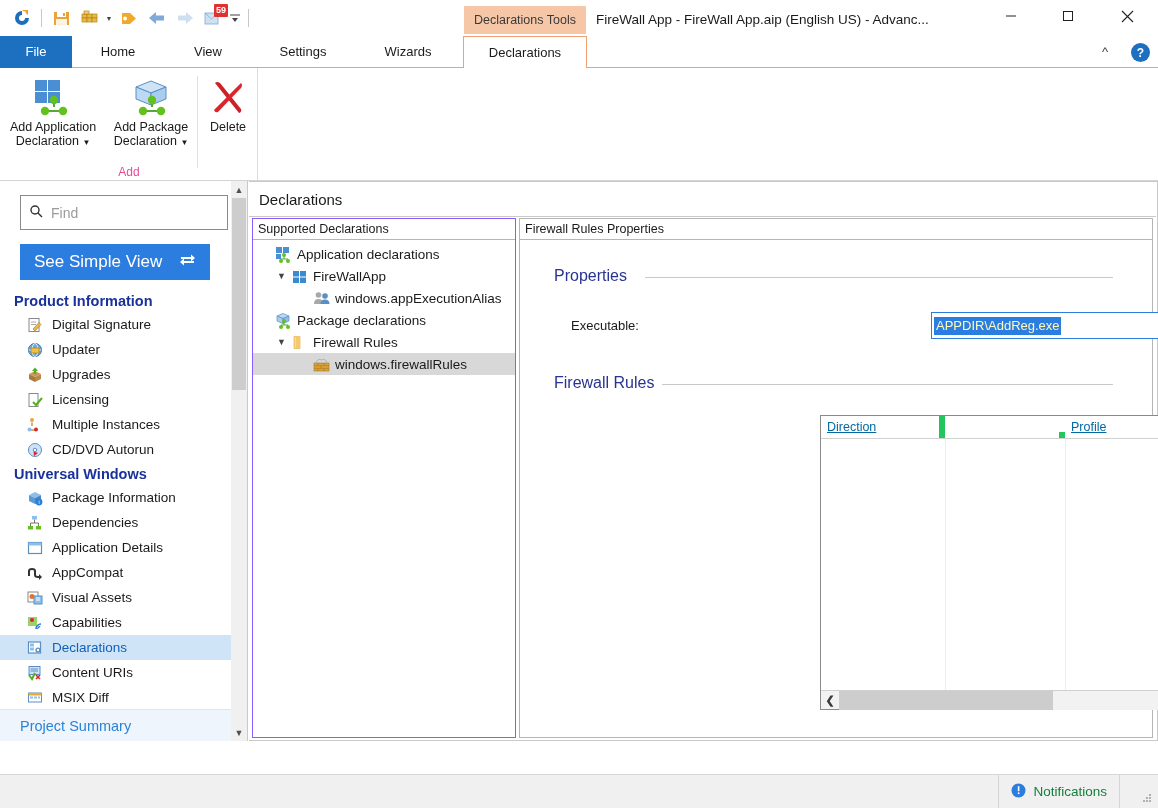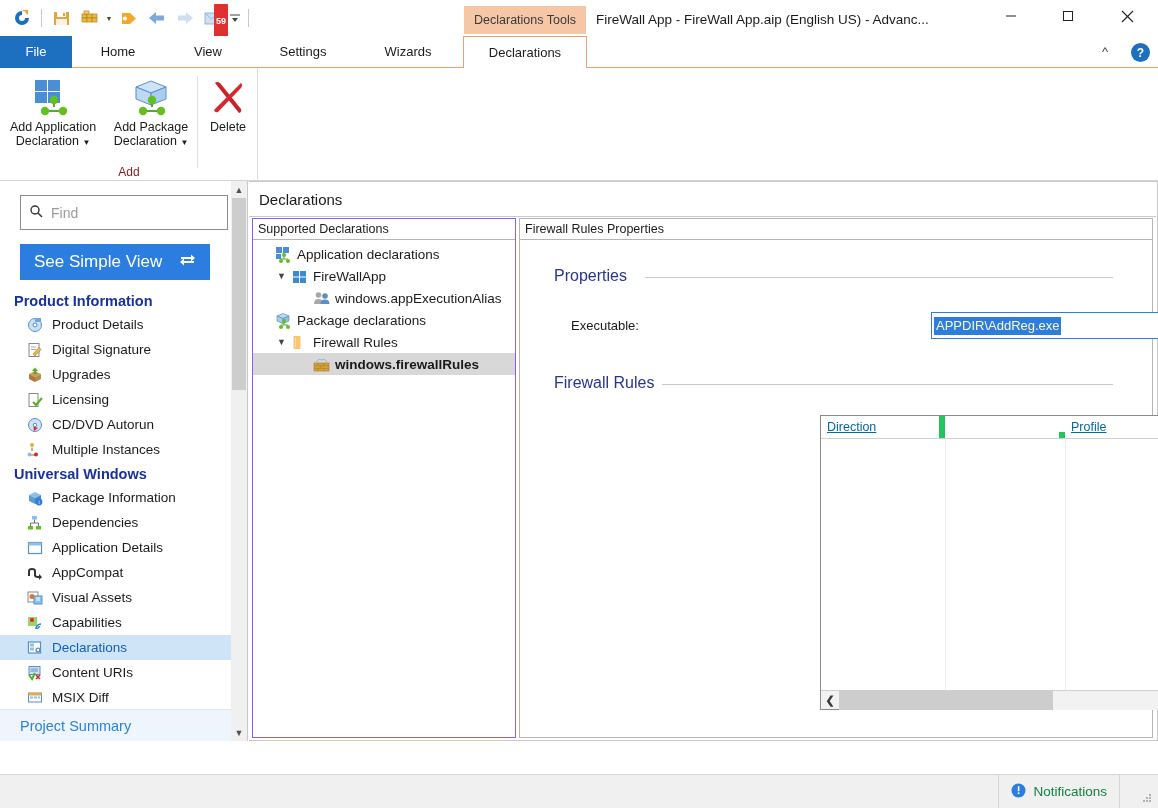--- a/index.html
+++ b/index.html
@@ -65,21 +65,21 @@
     background:#ffffff; border-bottom:1px solid #d4d4d4;
   }
   .ribbon-group { position:absolute; left:0; top:0; width:258px; height:113px; border-right:1px solid #dcdcdc; }
   .rg-items { display:flex; align-items:flex-start; height:88px; padding-top:6px; }
   .rg-btn {
     display:flex; flex-direction:column; align-items:center; justify-content:flex-start;
     padding:2px 4px; cursor:default;
   }
   .rg-icon { height:44px; display:flex; align-items:center; justify-content:center; }
   .rg-label { font-size:12.5px; text-align:center; line-height:14px; color:#1a1a1a; }
-  .rg-title { position:absolute; bottom:2px; left:0; width:258px; text-align:center; font-size:12px; color:#7f1d1d; }
+  .rg-title { position:absolute; bottom:2px; left:0; width:258px; text-align:center; font-size:12px; color:#ec4899; }
   .ribbon-sep { position:absolute; left:197px; top:8px; width:1px; height:92px; background:#e0e0e0; }
 
   
   .sidebar {
     position:absolute; left:0; top:181px; width:248px; height:560px;
     background:#ffffff; border-right:1px solid #c9c9c9;
   }
   .find-box {
     position:absolute; left:20px; top:14px; width:208px; height:35px;
     border:1px solid #8a8a8a; background:#fff; display:flex; align-items:center; padding-left:8px;
@@ -126,21 +126,21 @@
     position:absolute; left:3px; top:36px; width:264px; height:520px;
     border:1px solid #8b5cf6; background:#fff;
   }
   .tree-head {
     height:21px; border-bottom:1px solid #b5b5b5; display:flex; align-items:center;
     padding-left:5px; font-size:12.5px; color:#1a1a1a; background:#fff;
   }
   .tree-body { padding-top:3px; }
   .tnode { height:22px; display:flex; align-items:center; font-size:13.5px; color:#1a1a1a; cursor:default; white-space:nowrap; }
   .tnode.sel { background:#d8d8d8; }
-  .tnode.sel .tlabel { background:#d8d8d8;font-weight:bold; }
+  .tnode.sel .tlabel { background:#d8d8d8; }
   .tchev { width:17px; flex:0 0 17px; display:flex; align-items:center; justify-content:center; font-size:9px; color:#444; }
   .tico { width:19px; flex:0 0 19px; display:flex; align-items:center; justify-content:center; margin-right:4px; }
   .tlabel { padding-right:4px; }
 
   .props-panel {
     position:absolute; left:270px; top:36px; width:634px; height:520px;
     border:1px solid #b5b5b5; background:#fff;
   }
   .props-head {
     height:21px; border-bottom:1px solid #b5b5b5; display:flex; align-items:center;
@@ -245,21 +245,21 @@
       <div class="qat-btn">
         <svg width="20" height="18" viewBox="0 0 20 18">
           <path d="M11 3 L11 6.5 L3 6.5 L3 11.5 L11 11.5 L11 15 L18 9 Z" fill="#cfdff0"></path>
         </svg>
       </div>
       <div class="qat-btn">
         <svg width="20" height="19" viewBox="0 0 20 19">
           <rect x="2" y="4" width="13" height="11" fill="#cfe0f0" stroke="#7fa9d6" stroke-width="0.8"></rect>
           <path d="M2 4 L8.5 10 L15 4" fill="none" stroke="#7fa9d6" stroke-width="0.8"></path>
         </svg>
-        <span style="position:absolute; right:-1px; top:0px; background:#e03030; color:#fff; font-size:9px; font-weight:bold; line-height:11px; padding:12px 2px; border-radius:1px;">59</span>
+        <span style="position:absolute; right:-1px; top:0px; background:#e03030; color:#fff; font-size:9px; font-weight:bold; line-height:11px; padding:1px 2px; border-radius:1px;">59</span>
       </div>
       <div class="qat-btn" style="width:16px">
         <svg width="14" height="14" viewBox="0 0 14 14">
           <line x1="2" y1="4" x2="12" y2="4" stroke="#444" stroke-width="1"></line>
           <path d="M4 7 L10 7 L7 11 Z" fill="#444"></path>
         </svg>
       </div>
       <div class="qat-sep"></div>
     </div>
 
@@ -377,79 +377,80 @@
       </span>
     </div>
 
     <div class="sb-scrollarea">
 
       <div class="sb-group">Product Information</div>
 
       <div class="sb-item">
         <span class="sb-ico">
           <svg width="16" height="16" viewBox="0 0 16 16">
-              <circle cx="8" cy="8" r="6.5" fill="#c9e2f5" stroke="#5b8fc4"></circle>
-              <circle cx="8" cy="8" r="2" fill="#fff" stroke="#5b8fc4"></circle>
-              <rect x="8" y="1" width="6" height="4" fill="#6fa8dc"></rect>
-            </svg>
-        </span>
-        <span>Product Details</span>
-      </div>
-      <div class="sb-item">
-        <span class="sb-ico">
-          <svg width="16" height="16" viewBox="0 0 16 16">
               <rect x="2" y="1.5" width="10" height="13" fill="#fff" stroke="#888"></rect>
               <line x1="4" y1="5" x2="9" y2="5" stroke="#aaa"></line>
               <line x1="4" y1="7.5" x2="9" y2="7.5" stroke="#aaa"></line>
               <path d="M6 12 L12 5.5 L14 7.5 L8 14 Z" fill="#e8b84a" stroke="#a07820" stroke-width="0.6"></path>
             </svg>
         </span>
         <span>Digital Signature</span>
       </div>
       <div class="sb-item">
         <span class="sb-ico">
           <svg width="16" height="16" viewBox="0 0 16 16">
+              <circle cx="8" cy="8" r="6.5" fill="#6fa8dc" stroke="#3a6fa8"></circle>
+              <ellipse cx="8" cy="8" rx="3" ry="6.5" fill="none" stroke="#fff" stroke-width="0.8"></ellipse>
+              <line x1="1.5" y1="8" x2="14.5" y2="8" stroke="#fff" stroke-width="0.8"></line>
+              <rect x="4" y="6" width="8" height="5" fill="#f0c040" stroke="#a07820" stroke-width="0.6"></rect>
+            </svg>
+        </span>
+        <span>Updater</span>
+      </div>
+      <div class="sb-item">
+        <span class="sb-ico">
+          <svg width="16" height="16" viewBox="0 0 16 16">
               <path d="M2 7 L8 4 L14 7 L8 10 Z" fill="#c89a5a"></path>
               <path d="M2 7 L2 12 L8 15 L8 10 Z" fill="#a87a3a"></path>
               <path d="M14 7 L14 12 L8 15 L8 10 Z" fill="#b88a4a"></path>
               <path d="M8 0.5 L11 4 L9.2 4 L9.2 7 L6.8 7 L6.8 4 L5 4 Z" fill="#52b020"></path>
             </svg>
         </span>
         <span>Upgrades</span>
       </div>
       <div class="sb-item">
         <span class="sb-ico">
           <svg width="16" height="16" viewBox="0 0 16 16">
               <rect x="2" y="1.5" width="9" height="13" fill="#fff" stroke="#888"></rect>
               <path d="M6 10 L9 13 L15 6" fill="none" stroke="#52b020" stroke-width="2"></path>
             </svg>
         </span>
         <span>Licensing</span>
-      </div>
-      <div class="sb-item">
-        <span class="sb-ico">
-          <svg width="16" height="16" viewBox="0 0 16 16">
-              <circle cx="8" cy="8" r="6.5" fill="#cfe3f7" stroke="#5b8fc4"></circle>
-              <circle cx="8" cy="8" r="1.8" fill="#fff" stroke="#5b8fc4"></circle>
-              <path d="M6.5 9.5 L11 11 L7 14 Z" fill="#d8262c"></path>
-            </svg>
-        </span>
-        <span>CD/DVD Autorun</span>
       </div>
       <div class="sb-item">
         <span class="sb-ico">
           <svg width="16" height="16" viewBox="0 0 16 16">
               <circle cx="5" cy="3" r="2" fill="#e8a83d"></circle>
               <path d="M5 5.5 L5 9" stroke="#c08820" stroke-width="1.3"></path>
               <path d="M2 13 L8 13" stroke="#c08820" stroke-width="1.3"></path>
               <circle cx="2.5" cy="12.5" r="2" fill="#8fbde8"></circle>
               <circle cx="9" cy="12.5" r="2" fill="#d8262c"></circle>
             </svg>
         </span>
         <span>Multiple Instances</span>
+      </div>
+      <div class="sb-item">
+        <span class="sb-ico">
+          <svg width="16" height="16" viewBox="0 0 16 16">
+              <circle cx="8" cy="8" r="6.5" fill="#cfe3f7" stroke="#5b8fc4"></circle>
+              <circle cx="8" cy="8" r="1.8" fill="#fff" stroke="#5b8fc4"></circle>
+              <path d="M6.5 9.5 L11 11 L7 14 Z" fill="#d8262c"></path>
+            </svg>
+        </span>
+        <span>CD/DVD Autorun</span>
       </div>
 
       <div class="sb-group">Universal Windows</div>
 
       <div class="sb-item">
         <span class="sb-ico">
           <svg width="16" height="16" viewBox="0 0 16 16">
               <path d="M2 5 L8 2 L14 5 L8 8 Z" fill="#8cc0ea"></path>
               <path d="M2 5 L2 11 L8 14 L8 8 Z" fill="#5b9bd5"></path>
               <path d="M14 5 L14 11 L8 14 L8 8 Z" fill="#4a86c0"></path>

